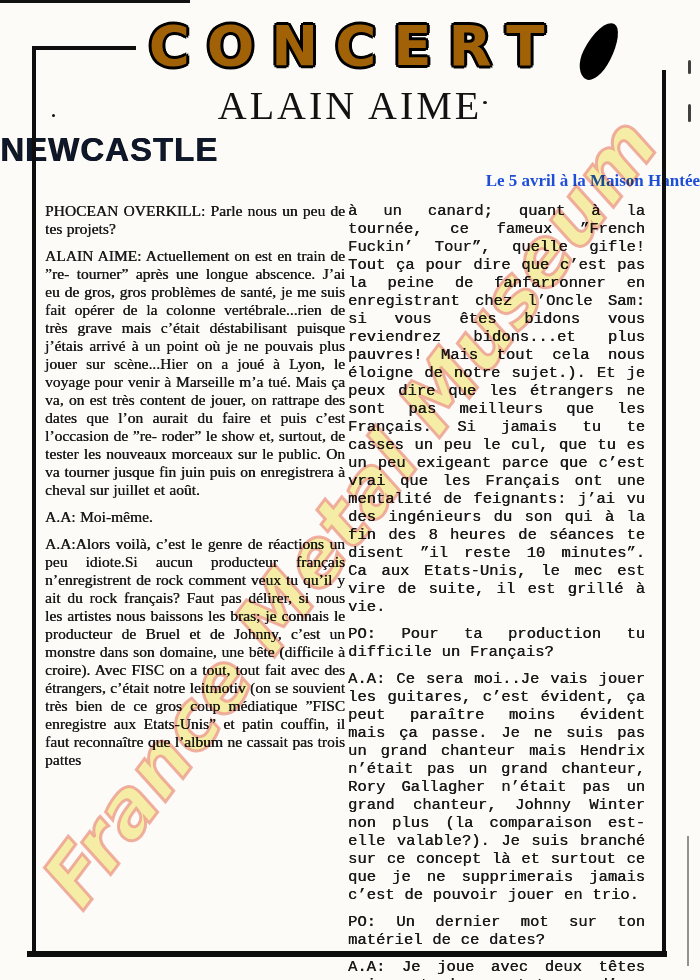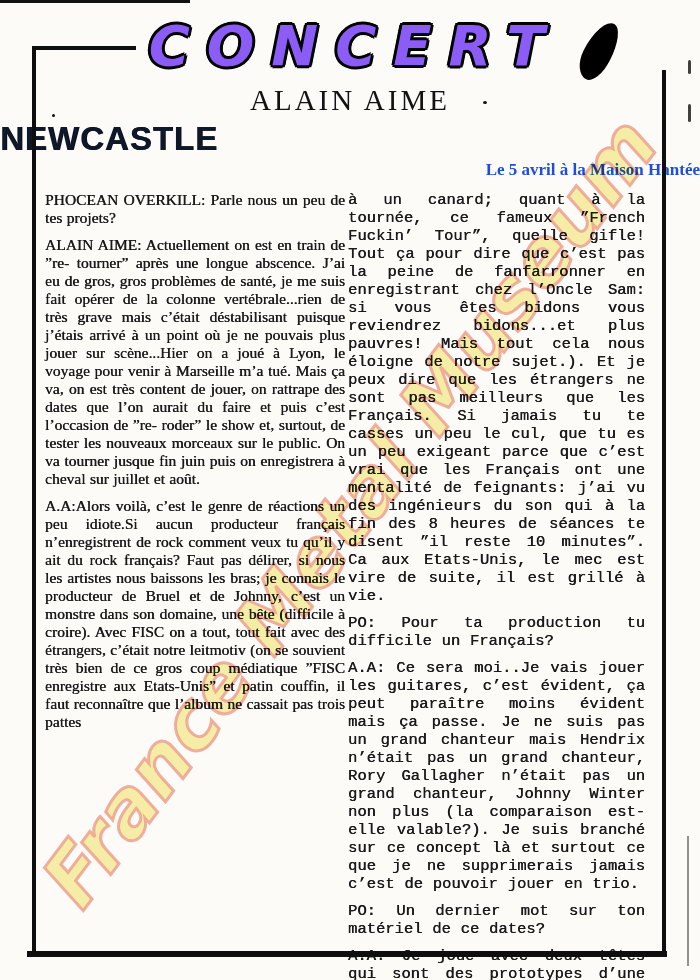--- a/index.html
+++ b/index.html
@@ -27,39 +27,38 @@
   .a-r3{left:687px;top:836px;width:2px;height:130px;opacity:.45;}
   
   .concert{
     margin:18px 0 0 0;
     text-align:center;
     font-family:"DejaVu Sans", sans-serif;
     font-weight:800;
     font-size:56px;
     line-height:1;
     letter-spacing:17px;
-    color:#8b5cf6;
+    color:#a16207;
     padding-left:10px;
     text-shadow:
       3px 0 0 #000,-3px 0 0 #000,0 3px 0 #000,0 -3px 0 #000,
       2.2px 2.2px 0 #000,-2.2px 2.2px 0 #000,2.2px -2.2px 0 #000,-2.2px -2.2px 0 #000;
-    font-style: italic;
   }
   .slash{
     position:absolute;left:585px;top:20px;
     width:28px;height:62px;
     background:#000;
     border-radius:55% 45% 45% 55% / 60% 55% 45% 40%;
     transform:rotate(27deg);
   }
   .title{
     margin-top:12px;
     text-align:center;
     font-family:"Liberation Serif", serif;
-    font-size:29px;line-height:1;
+    font-size:40px;line-height:1;
     letter-spacing:3px;
     color:#121212;
   }
   .subtitle{
     margin-top:7px;
     text-align:left;
     font-family:"Liberation Sans", sans-serif;
     font-weight:700;
     font-size:33px;line-height:1;
     letter-spacing:1px;
@@ -128,20 +127,21 @@
   <div class="concert">CONCERT</div>
   <div class="slash"></div>
   <div class="title">ALAIN AIME</div>
   <div class="subtitle">NEWCASTLE</div>
   <div class="dateline">Le 5 avril à la Maison Hantée</div>
 
   <div class="columns">
     <div class="col left">
       <p>PHOCEAN OVERKILL: Parle nous un peu de tes projets?</p>
       <p>ALAIN AIME: Actuellement on est en train de ”re- tourner” après une longue abscence. J’ai eu de gros, gros problèmes de santé, je me suis fait opérer de la colonne vertébrale...rien de très grave mais c’était déstabilisant puisque j’étais arrivé à un point où je ne pouvais plus jouer sur scène...Hier on a joué à Lyon, le voyage pour venir à Marseille m’a tué. Mais ça va, on est très content de jouer, on rattrape des dates que l’on aurait du faire et puis c’est l’occasion de ”re- roder” le show et, surtout, de tester les nouveaux morceaux sur le public. On va tourner jusque fin juin puis on enregistrera à cheval sur juillet et août.</p>
+      <p>A.A: Moi-même.</p>
       <p>A.A:Alors voilà, c’est le genre de réactions un peu idiote.Si aucun producteur français n’enregistrent de rock comment veux tu qu’il y ait du rock français? Faut pas délirer, si nous les artistes nous baissons les bras; je connais le producteur de Bruel et de Johnny, c’est un monstre dans son domaine, une bête (difficile à croire). Avec FISC on a tout, tout fait avec des étrangers, c’était notre leitmotiv (on se souvient très bien de ce gros coup médiatique ”FISC enregistre aux Etats-Unis” et patin couffin, il faut reconnaître que l’album ne cassait pas trois pattes</p>
     </div>
     <div class="col right">
       <p>à un canard; quant à la tournée, ce fameux ”French Fuckin’ Tour”, quelle gifle! Tout ça pour dire que c’est pas la peine de fanfarronner en enregistrant chez l’Oncle Sam: si vous êtes bidons vous reviendrez bidons...et plus pauvres! Mais tout cela nous éloigne de notre sujet.). Et je peux dire que les étrangers ne sont pas meilleurs que les Français. Si jamais tu te casses un peu le cul, que tu es un peu exigeant parce que c’est vrai que les Français ont une mentalité de feignants: j’ai vu des ingénieurs du son qui à la fin des 8 heures de séances te disent ”il reste 10 minutes”. Ca aux Etats-Unis, le mec est vire de suite, il est grillé à vie.</p>
       <p>PO: Pour ta production tu difficile un Français?</p>
       <p>A.A: Ce sera moi..Je vais jouer les guitares, c’est évident, ça peut paraître moins évident mais ça passe. Je ne suis pas un grand chanteur mais Hendrix n’était pas un grand chanteur, Rory Gallagher n’était pas un grand chanteur, Johnny Winter non plus (la comparaison est-elle valable?). Je suis branché sur ce concept là et surtout ce que je ne supprimerais jamais c’est de pouvoir jouer en trio.</p>
       <p>PO: Un dernier mot sur ton matériel de ce dates?</p>
       <p>A.A: Je joue avec deux têtes qui sont des prototypes d’une marque française qui s’appèle CANLASS (connais pas!), ce sont des amplis entièrement à lampes qui devraient sortir avant la fin de l’année. Ils sont pas tout les deux identiques, je les teste...je suis en ”endorsement” avec eux. Au niveau des effets, j’utilise un DSP 128 et une multi effet reverb pour les clubs</p>
     </div>
   </div>

